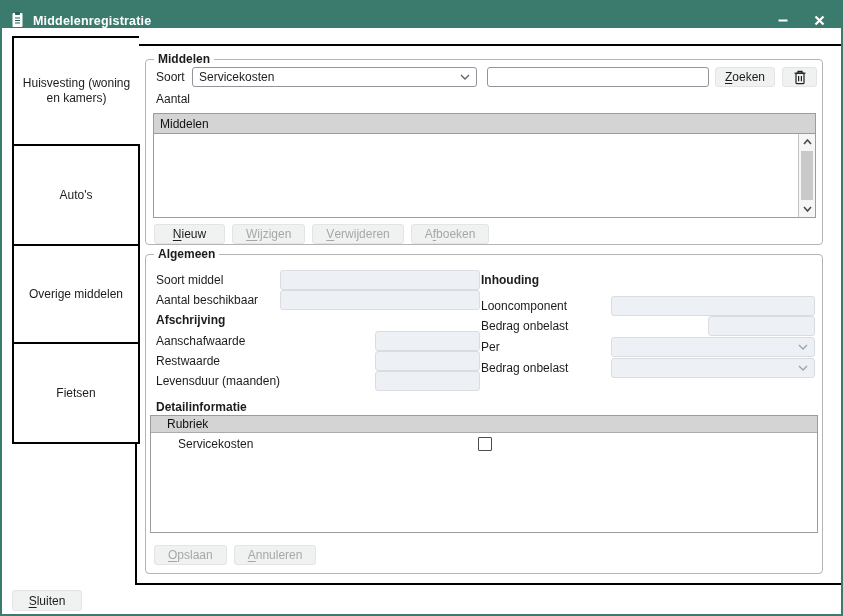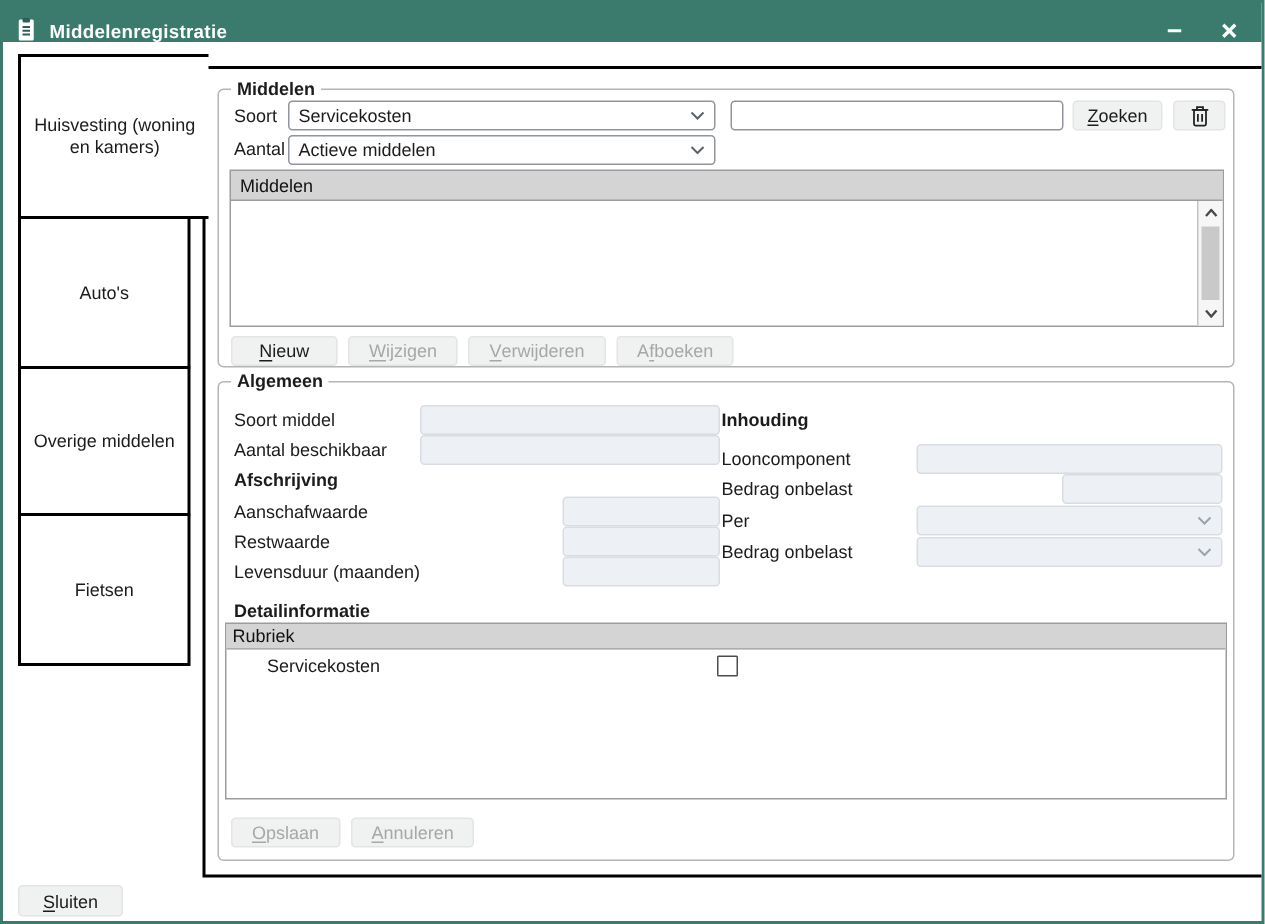--- a/index.html
+++ b/index.html
@@ -12,21 +12,21 @@
   body{font-family:"Liberation Sans",sans-serif;background:#fff;color:var(--text)}
   .window{position:relative;width:843px;height:616px;border:2px solid var(--titlebar);background:#fff;overflow:hidden}
   .titlebar{position:absolute;left:-2px;top:-2px;width:843px;height:28px;background:var(--titlebar);
     display:flex;align-items:flex-end;padding:0 10px;color:var(--titlebar_text)}
   .titlebar .title{font-size:12.5px;font-weight:bold;margin-left:8px;letter-spacing:.2px}
   .win-controls{margin-left:auto;display:flex;align-items:center;gap:20px;padding-right:6px}
   .win-btn{width:16px;height:16px;display:flex;align-items:center;justify-content:center;cursor:default}
 
   
   .tabs{position:absolute;left:10px;top:34px;width:127px;z-index:4}
-  .tab{width:115px;border:2px solid var(--panel_border);background:#fff;display:flex;align-items:center;
+  .tab{width:128px;border:2px solid var(--panel_border);background:#fff;display:flex;align-items:center;
     justify-content:center;text-align:center;font-size:12px;padding:0 6px;position:relative;line-height:15px}
   .tab + .tab{margin-top:-2px}
   .tab:nth-of-type(1){height:110px}
   .tab:nth-of-type(2){height:102px}
   .tab:nth-of-type(3){height:100px}
   .tab:nth-of-type(4){height:102px}
   .tab.active{width:127px;border-right:none;z-index:6}
 
   
   .panel{position:absolute;left:133px;top:42px;width:838px;height:541px;border:2px solid var(--panel_border);
@@ -52,21 +52,21 @@
   .list-rows{flex:1}
   .scrollbar{width:17px;border-left:1px solid #c3c3c3;background:#f6f6f6;position:relative}
   .scroll-btn{position:absolute;left:0;width:16px;height:16px;display:flex;align-items:center;justify-content:center}
   .scroll-btn.up{top:0}.scroll-btn.down{bottom:0}
   .scroll-thumb{position:absolute;left:2px;right:2px;top:17px;bottom:17px;background:#c9c9c9}
 
   .btn-row{position:absolute;display:flex;gap:7px}
 
   .dtable{position:absolute;border:1px solid #9c9c9c;background:#fff;display:flex;flex-direction:column}
   .dt-head{display:flex;height:17px;background:var(--header_bg);border-bottom:1px solid #ababab;font-size:12px;color:#111}
-  .dt-head .c1{flex:1;padding:1px 4px}
+  .dt-head .c1{flex:1;padding:1px 16px}
   .dt-head .c2{width:343px;border-left:1px solid #fff;padding:1px 4px}
   .dt-row{display:flex;font-size:12px;height:22px;align-items:center}
   .dt-row .c1{flex:1;padding-left:27px}
   .dt-row .c2{width:343px;display:flex;align-items:center}
   .checkbox{width:14px;height:14px;border:1.5px solid #4c4c4c;background:#fff;margin-left:4px;border-radius:1px}
 
   .sluiten{position:absolute;left:10px;top:588px;width:70px;height:21px}
   svg{display:block}
 </style>
 </head>
@@ -124,26 +124,20 @@
       <button class="btn" style="position:absolute;left:636px;top:7px;width:35px;padding:0">
         <svg width="14" height="15" viewBox="0 0 14 15" fill="none" stroke="#222" stroke-width="1.2">
           <path d="M1.5 3.2h11"></path>
             <path d="M5 3V1.4h4V3"></path>
           <rect x="3" y="3.2" width="8" height="10.5" rx="1"></rect>
           <path d="M5.6 6v5.2M8.4 6v5.2"></path>
         </svg>
       </button>
 
       <span class="lbl" style="left:10px;top:32px">Aantal</span>
-      <div class="sel" style="left:46px;top:30px;width:285px">
-        <span>Actieve middelen</span>
-        <svg width="10" height="6" viewBox="0 0 10 6">
-          <polyline points="1,1 5,5 9,1" fill="none" stroke="#5a6268" stroke-width="1.3"></polyline>
-          </svg>
-      </div>
 
       <div class="listbox" style="left:7px;top:53px;width:663px;height:105px">
         <div class="list-header">Middelen</div>
         <div class="list-body">
           <div class="list-rows"></div>
           <div class="scrollbar">
             <span class="scroll-btn up">
               <svg width="9" height="6" viewBox="0 0 9 6">
                   <polyline points="1,5 4.5,1 8,5" fill="none" stroke="#4a4a4a" stroke-width="1.6"></polyline>
                 </svg>

